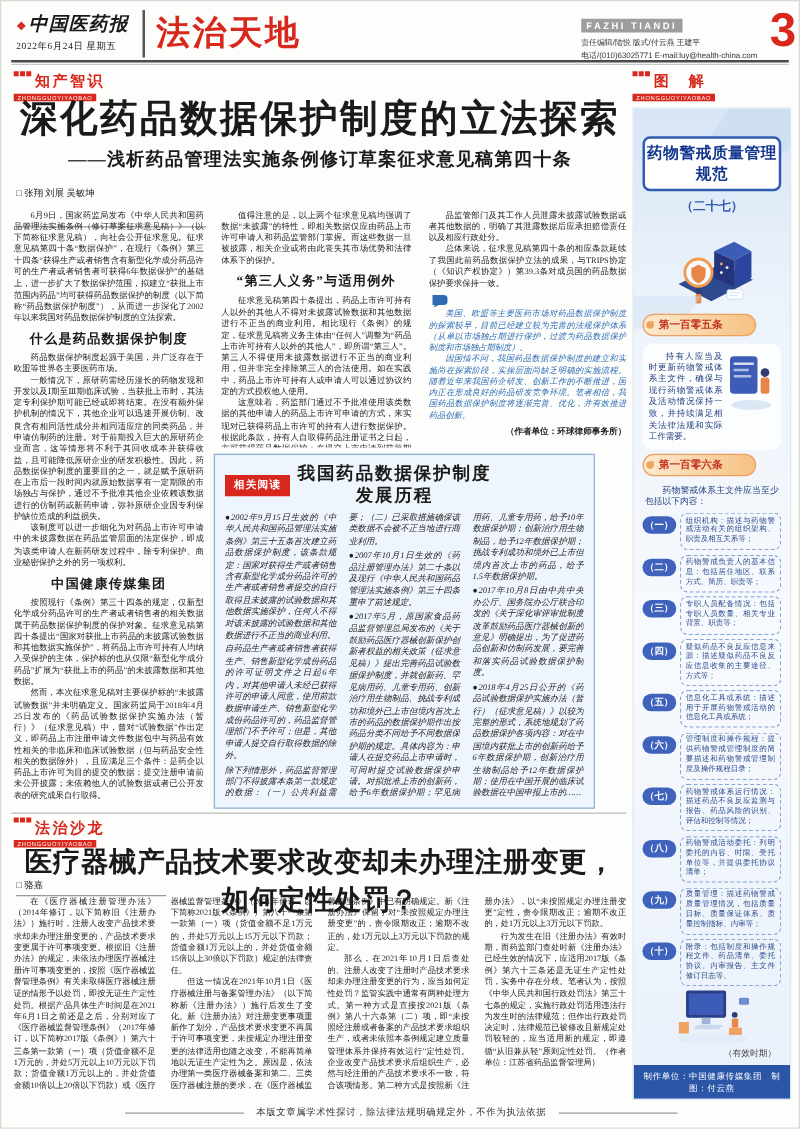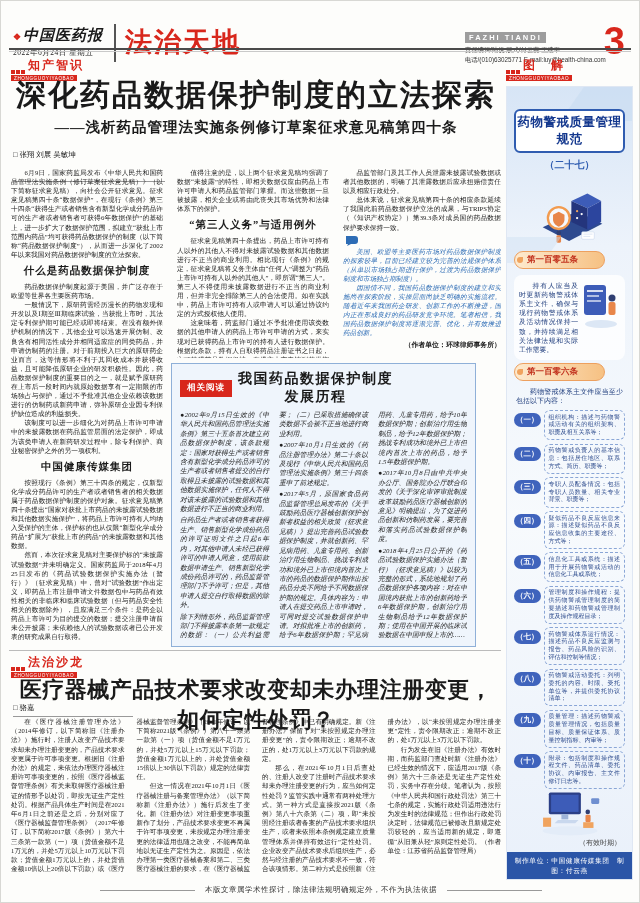--- a/index.html
+++ b/index.html
@@ -2,41 +2,41 @@
 <html><head>
 <meta charset="utf-8">
 <style>
   * { margin:0; padding:0; box-sizing:border-box; }
   html,body { background:#e8e8e6; }
   .page { position:relative; width:640px; height:903px; margin:0 auto; background:#fdfdfb;
           font-family:"Liberation Serif","DejaVu Serif",serif; color:#1a1a1a; overflow:hidden;
           border:1px solid #d8d8d4; }
 
   
-  .masthead { position:absolute; top:7px; left:12px; right:14px; height:38px;margin-top:16px; }
+  .masthead { position:absolute; top:7px; left:12px; right:2px; height:38px; }
   .logo-block { position:absolute; left:0; top:2px; width:95px; }
   .logo-line { font-size:15px; font-weight:bold; font-style:italic; letter-spacing:1px; white-space:nowrap; }
   .logo-mark { color:#d8271c; font-size:9px; font-style:normal; margin-right:1px; }
   .date-line { font-size:7.5px; color:#222; margin-top:3px; letter-spacing:0.5px; }
   .mast-divider { position:absolute; left:101px; top:0; width:2px; height:38px; background:#555; }
   .section-title { position:absolute; left:112px; top:0; font-family:"Liberation Sans","DejaVu Sans",sans-serif;
                    font-size:27px; font-weight:bold; color:#d8271c; letter-spacing:2px; }
   .editor-block { position:absolute; left:452px; top:2px; width:150px; font-family:"Liberation Sans","DejaVu Sans",sans-serif; }
   .pinyin-badge { display:inline-block; background:#9d9d9d; color:#fff; font-size:7.5px; font-weight:bold;
                   letter-spacing:2px; padding:1px 4px; }
   .editor-line { font-size:6.3px; color:#333; margin-top:2px; white-space:nowrap; }
   .contact-line { font-size:6.3px; color:#333; margin-top:1px; white-space:nowrap; }
   .page-number { position:absolute; right:0; top:-4px; color:#d8271c; font-size:38px; font-weight:bold;
                  font-family:"Liberation Sans","DejaVu Sans",sans-serif; }
   .header-rule  { position:absolute; top:47px; left:8px; right:8px; height:2px; background:#4a4a4a; }
   .header-rule2 { position:absolute; top:50px; left:8px; right:8px; height:1px; background:#c9c9c9; }
 
   
   .col-badge { position:absolute; width:max-content; }
-  .badge-top { display:flex; align-items:flex-end; gap:3px; }
+  .badge-top { display:flex; align-items:flex-start; gap:3px; }
   .sqs { display:flex; gap:1px; }
   .sq { width:4px; height:4px; background:#d8271c; }
   .badge-label { color:#d8271c; font-size:12px; font-weight:bold; letter-spacing:2px; }
   .badge-pinyin { display:block; background:#d8271c; color:#fff; font-size:4.6px; letter-spacing:0.6px;
                   padding:0.5px 3px; margin-top:1px; width:max-content;
                   font-family:"Liberation Sans","DejaVu Sans",sans-serif; }
 
   
   .headline { position:absolute; top:74px; left:10px; width:490px; text-align:center;
               font-size:30px; font-weight:bold; letter-spacing:2px; }

